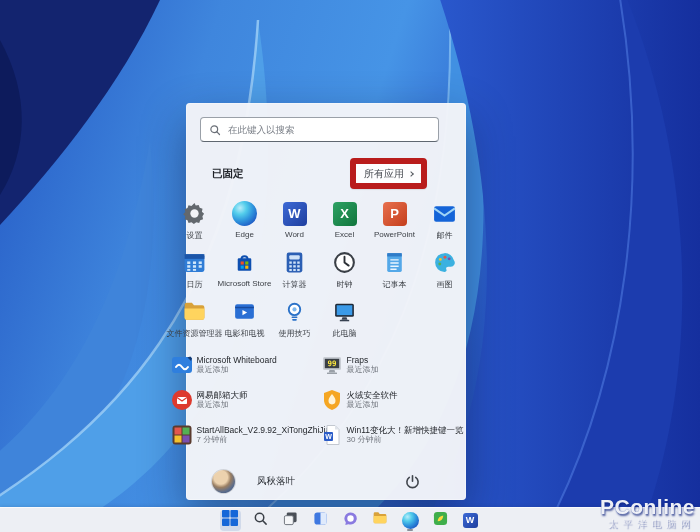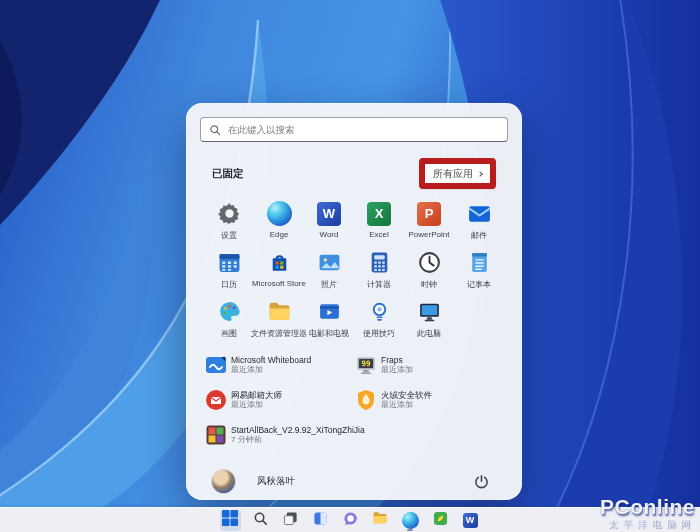--- a/index.html
+++ b/index.html
@@ -3,24 +3,24 @@
 <meta charset="utf-8">
 <style>
   * { margin:0; padding:0; box-sizing:border-box; }
   html,body { width:700px; height:532px; overflow:hidden; }
   body { font-family:"Liberation Sans","DejaVu Sans",sans-serif; position:relative; background:#2a5ecb; }
   #screen { position:absolute; inset:0; width:700px; height:532px; overflow:hidden; }
   #wallpaper { position:absolute; inset:0; }
 
   
   #start-menu {
-    position:absolute; left:186px; top:103px; width:336px; height:397px;
-    background:rgba(243,244,248,0.97); border-radius:16px;
+    position:absolute; left:186px; top:103px; width:280px; height:397px;
+    background:rgba(243,244,248,0.97); border-radius:4px;
     box-shadow:0 18px 45px rgba(10,20,60,0.45), 0 0 0 1px rgba(255,255,255,0.35) inset;
-    padding:14px 14px 0 14px; display:flex; flex-direction:column;
+    padding:14px 27px 0 14px; display:flex; flex-direction:column;
   }
   .search-box {
     position:relative; height:25px; background:#fff; border:1px solid #9aa0a8;
     border-bottom-color:#5f6770; border-radius:4px; display:flex; align-items:center; padding:0 8px;
   }
   .search-box svg { flex:0 0 auto; margin-right:7px; }
   .search-box input {
     border:none; outline:none; background:transparent; width:100%;
     font-size:9.5px; color:#3c4148; font-family:inherit;
   }
@@ -204,30 +204,20 @@
               <rect x="12.7" y="11" width="3" height="3" fill="#7fba00"></rect>
               <rect x="8.3" y="15" width="3" height="3" fill="#00a4ef"></rect>
               <rect x="12.7" y="15" width="3" height="3" fill="#ffb900"></rect>
             </svg>
           </div>
           <div class="app-label">Microsoft Store</div>
         </div>
         <div class="app-cell">
           <div class="app-ic">
             <svg width="25" height="25" viewBox="0 0 24 24">
-              <rect x="2.5" y="4.5" width="19" height="15" rx="2" fill="#3f8fe2"></rect>
-              <circle cx="8" cy="9.5" r="1.6" fill="#ffe08a"></circle>
-              <path d="M4 17.5l5-5 4 4 4-5 4.5 6z" fill="#bfe0f8"></path>
-            </svg>
-          </div>
-          <div class="app-label">照片</div>
-        </div>
-        <div class="app-cell">
-          <div class="app-ic">
-            <svg width="25" height="25" viewBox="0 0 24 24">
               <rect x="4.5" y="2.5" width="15" height="19" rx="2" fill="#2b5fb4"></rect>
               <rect x="7" y="5" width="10" height="4" rx="1" fill="#cfe2f8"></rect>
               <g fill="#cfe2f8">
                 <rect x="7" y="11" width="2.4" height="2.2"></rect>
                 <rect x="10.8" y="11" width="2.4" height="2.2"></rect>
                 <rect x="14.6" y="11" width="2.4" height="2.2"></rect>
                 <rect x="7" y="14.6" width="2.4" height="2.2"></rect>
                 <rect x="10.8" y="14.6" width="2.4" height="2.2"></rect>
                 <rect x="14.6" y="14.6" width="2.4" height="2.2"></rect>
                 <rect x="7" y="18.2" width="2.4" height="2"></rect>
@@ -376,20 +366,34 @@
               <rect x="12.5" y="4.5" width="7" height="7" fill="#54b054"></rect>
               <rect x="4.5" y="12.5" width="7" height="7" fill="#f2c12e"></rect>
               <rect x="12.5" y="12.5" width="7" height="7" fill="#7a4fb0"></rect>
             </svg>
           </div>
           <div class="rec-texts">
             <span class="rec-title">StartAllBack_V2.9.92_XiTongZhiJia</span>
             <span class="rec-sub">7 分钟前</span>
           </div>
         </div>
+        <div class="rec-item">
+          <div class="app-ic">
+            <svg width="24" height="24" viewBox="0 0 24 24">
+              <path d="M7 2.5h8l4 4V21.5H7z" fill="#fff" stroke="#c3c8d0" stroke-width="1"></path>
+              <path d="M15 2.5l4 4h-4z" fill="#dfe3ea"></path>
+              <rect x="4" y="9" width="9" height="9" rx="1" fill="#2b5cc8"></rect>
+              <text x="8.5" y="15.8" font-size="7" fill="#fff" text-anchor="middle" font-family="'Liberation Sans',sans-serif" font-weight="bold">W</text>
+            </svg>
+          </div>
+          <div class="rec-texts">
+            <span class="rec-title">Win11变化大！新增快捷键一览</span>
+            <span class="rec-sub">30 分钟前</span>
+          </div>
+        </div>
       </div>
 
     <div id="user-bar">
       <div class="avatar"></div>
       <span class="user-name">风秋落叶</span>
       <span class="power-btn">
         <svg width="15" height="15" viewBox="0 0 16 16">
           <path d="M8 1.8v6" stroke="#40454c" stroke-width="1.7" stroke-linecap="round"></path>
           <path d="M4.6 3.6a6 6 0 106.8 0" stroke="#40454c" stroke-width="1.7" fill="none" stroke-linecap="round"></path>
         </svg>

